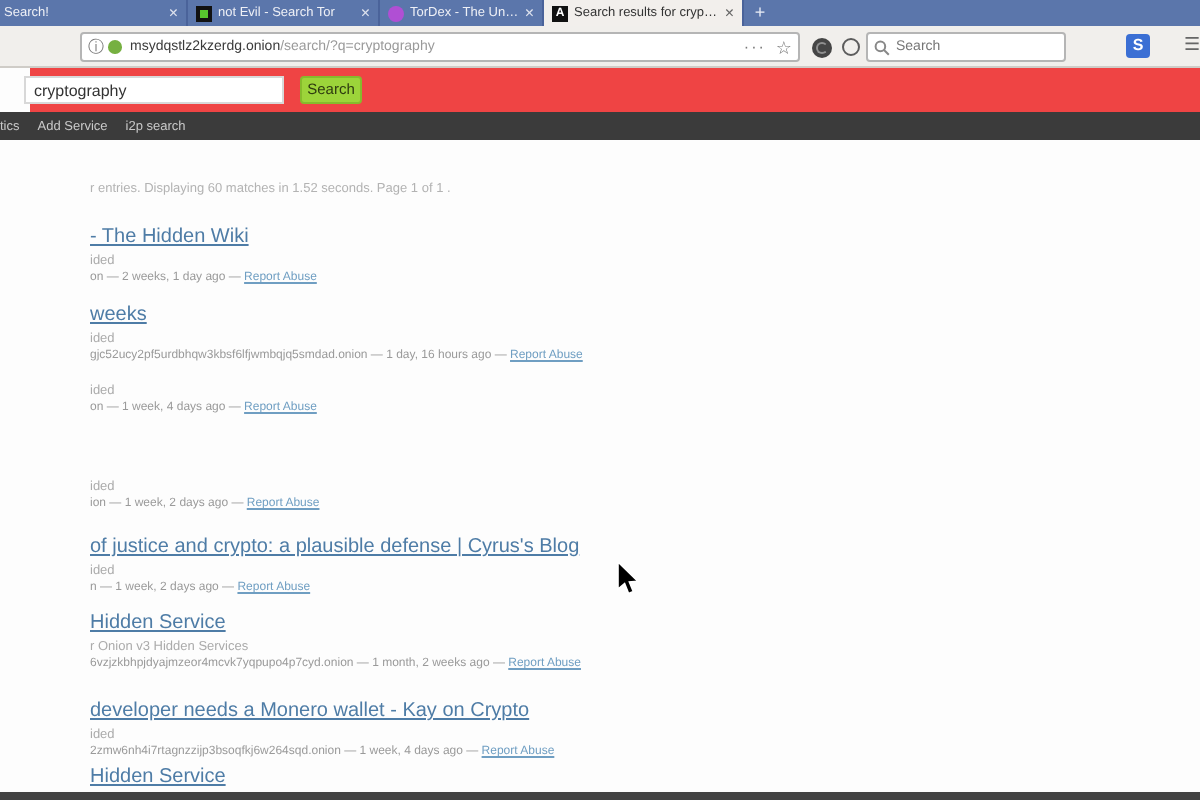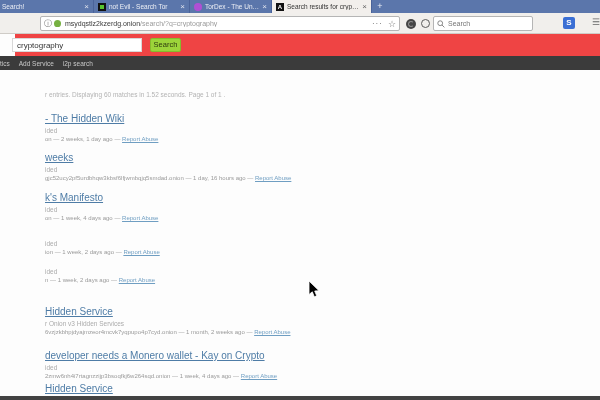--- a/index.html
+++ b/index.html
@@ -145,31 +145,31 @@
       <span class="r-meta"><span>on — 2 weeks, 1 day ago — </span><a href="#">Report Abuse</a></span>
     </div>
 
     <div class="result" style="top:82px">
       <a href="#" class="r-title">weeks</a>
       <span class="r-desc">ided</span>
       <span class="r-meta"><span>gjc52ucy2pf5urdbhqw3kbsf6lfjwmbqjq5smdad.onion — 1 day, 16 hours ago — </span><a href="#">Report Abuse</a></span>
     </div>
 
     <div class="result" style="top:122px">
-      <a href="#" class="r-title">k's Manifesto</a>
       <span class="r-desc">ided</span>
       <span class="r-meta"><span>on — 1 week, 4 days ago — </span><a href="#">Report Abuse</a></span>
     </div>
 
     <div class="result" style="top:170px">
       <span class="r-desc">ided</span>
       <span class="r-meta"><span>ion — 1 week, 2 days ago — </span><a href="#">Report Abuse</a></span>
     </div>
 
     <div class="result" style="top:198px">
+      <a href="#" class="r-title">of justice and crypto: a plausible defense | Cyrus's Blog</a>
       <span class="r-desc">ided</span>
       <span class="r-meta"><span>n — 1 week, 2 days ago — </span><a href="#">Report Abuse</a></span>
     </div>
 
     <div class="result" style="top:236px">
       <a href="#" class="r-title">Hidden Service</a>
       <span class="r-desc">r Onion v3 Hidden Services</span>
       <span class="r-meta"><span>6vzjzkbhpjdyajmzeor4mcvk7yqpupo4p7cyd.onion — 1 month, 2 weeks ago — </span><a href="#">Report Abuse</a></span>
     </div>
 

